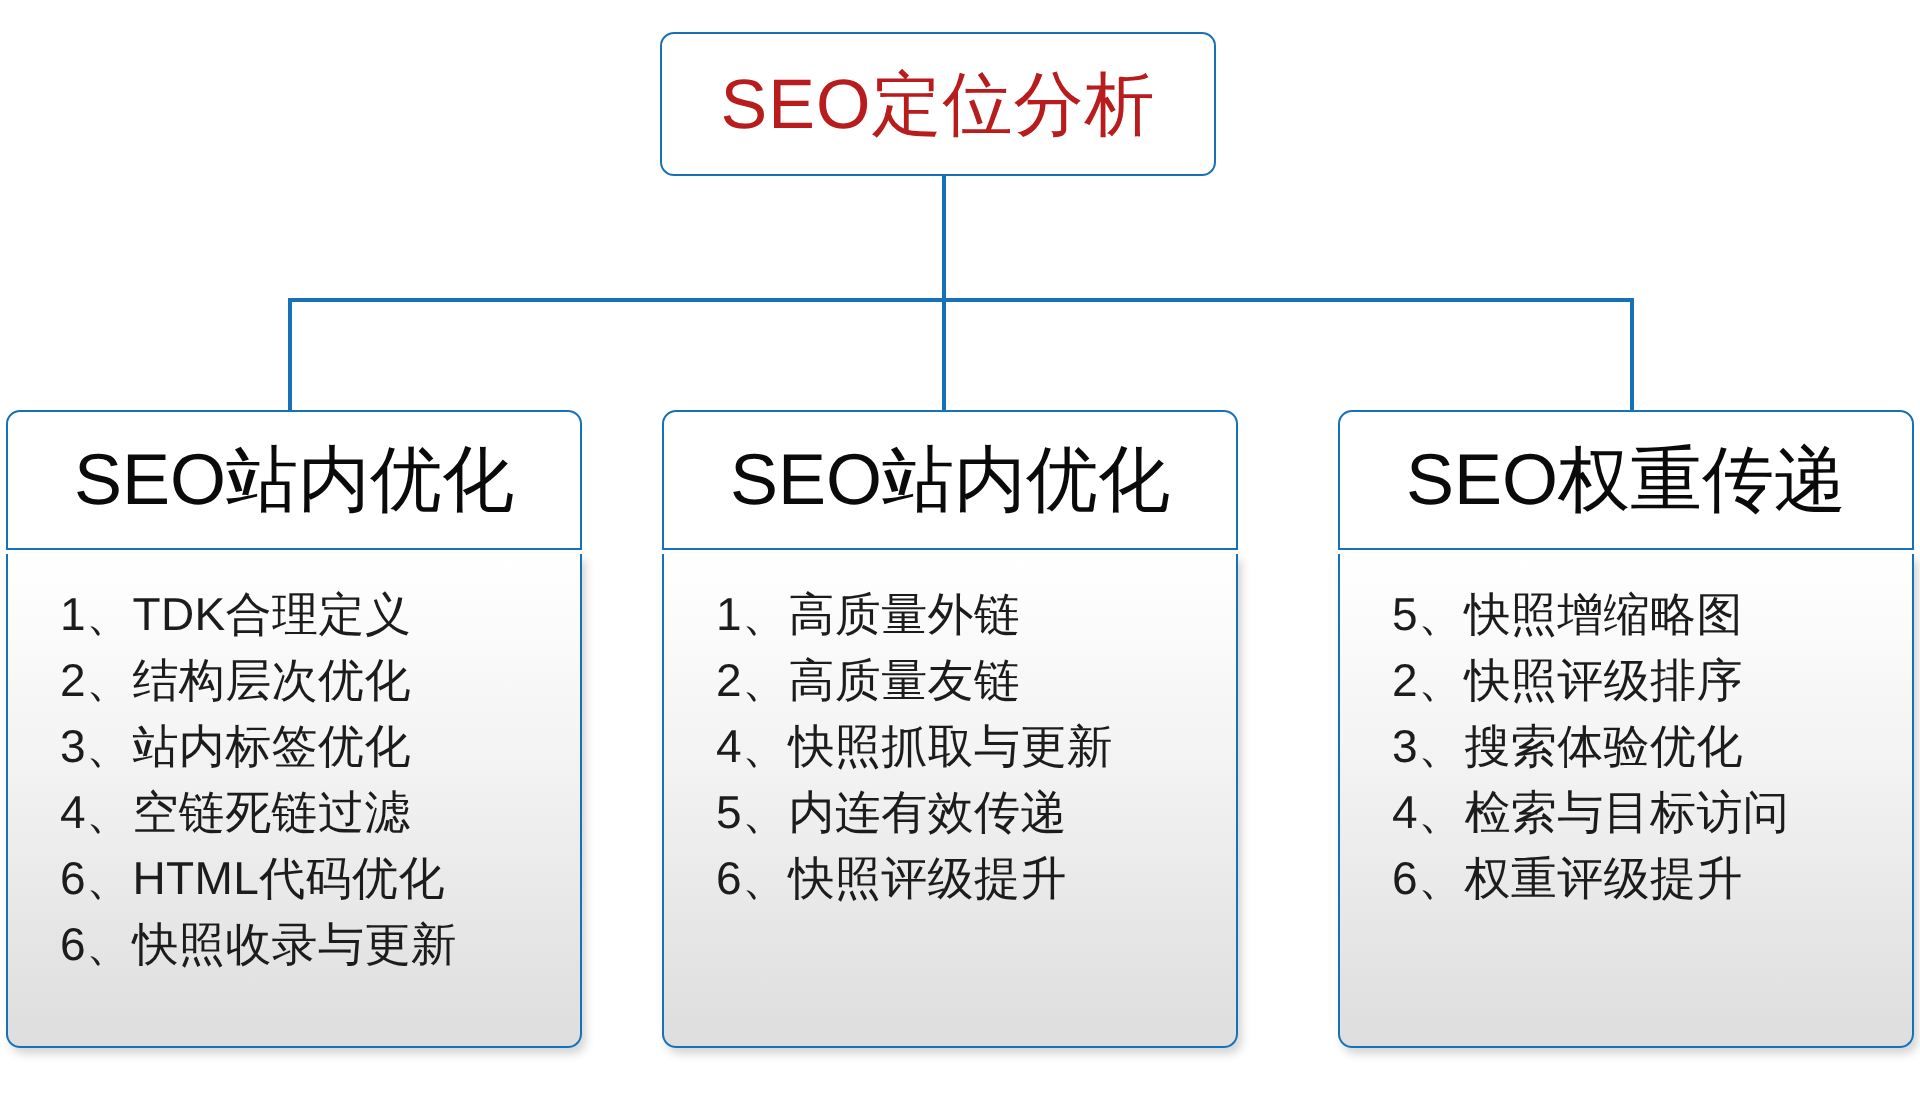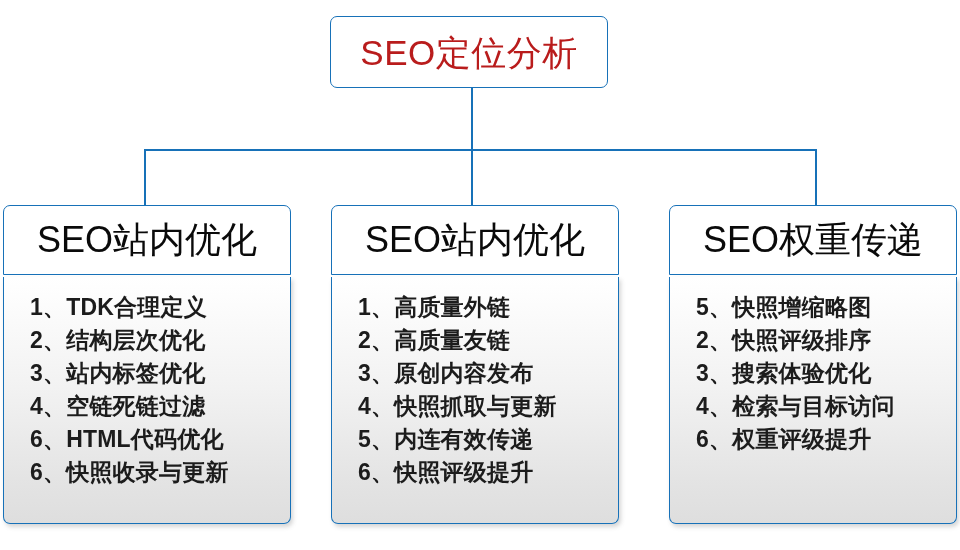--- a/index.html
+++ b/index.html
@@ -90,21 +90,20 @@
     border-radius: 0 0 7px 7px;
     background: linear-gradient(to bottom, #ffffff 0%, #fdfdfd 8%, #f2f2f2 45%, #e4e4e4 82%, #dedede 100%);
     box-shadow: 2px 3px 4px rgba(120,120,120,0.30);
     padding: 14px 0 0 0;
   }
 
   .item-list {
     list-style: none;
     margin: 0;
     padding: 0 0 0 26px;
-    font-weight: bold;
   }
   .item {
     font-size: 23px;
     color: #1c1c1c;
     line-height: 33px;
     white-space: nowrap;
     letter-spacing: 0.2px;
   }
 </style>
 </head>
@@ -139,21 +138,20 @@
   </div>
 
   <div class="column col-2">
     <div class="col-header">
       <span class="col-header-label">SEO站内优化</span>
     </div>
     <div class="col-body">
       <ul class="item-list">
         <li class="item">1、高质量外链</li>
         <li class="item">2、高质量友链</li>
-        <li class="item">3、原创内容发布</li>
         <li class="item">4、快照抓取与更新</li>
         <li class="item">5、内连有效传递</li>
         <li class="item">6、快照评级提升</li>
       </ul>
     </div>
   </div>
 
   <div class="column col-3">
     <div class="col-header">
       <span class="col-header-label">SEO权重传递</span>

